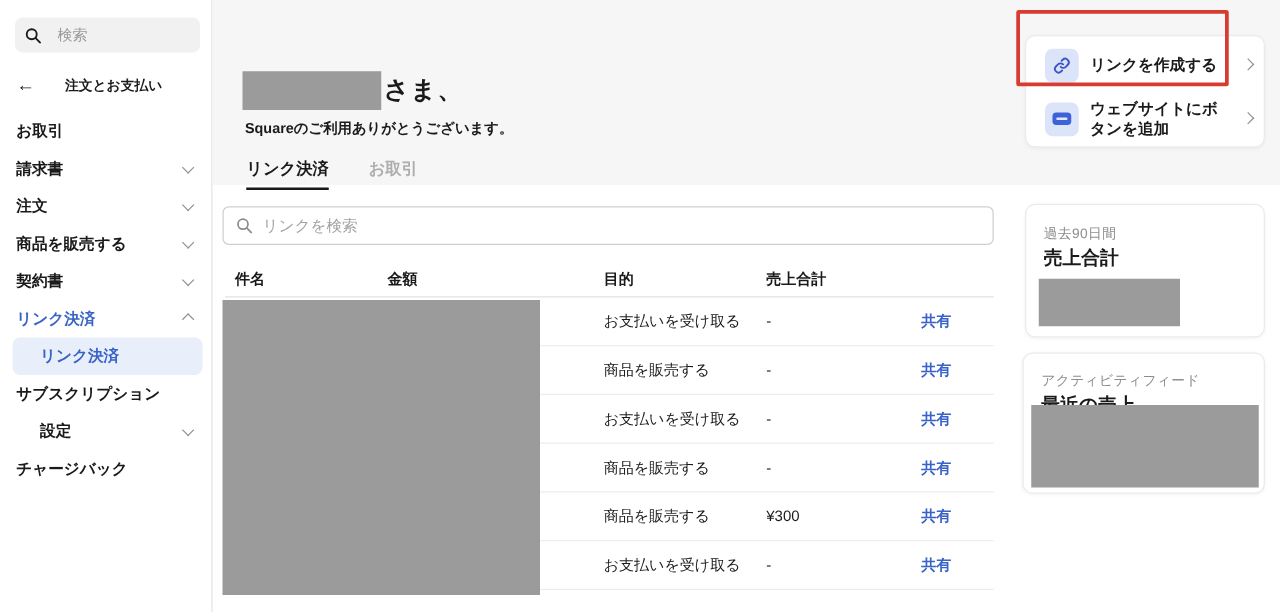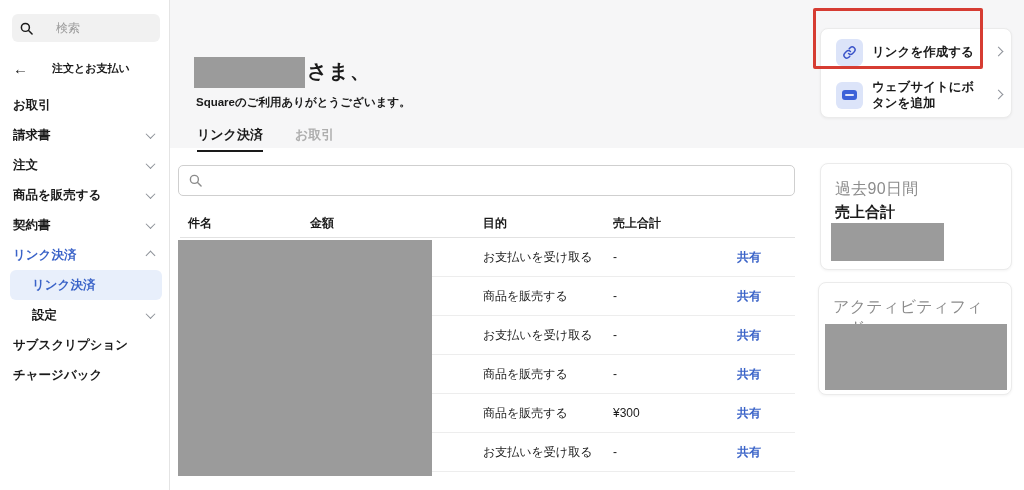--- a/index.html
+++ b/index.html
@@ -2,21 +2,21 @@
 <html><head>
 <meta charset="utf-8">
 <style>
   * { margin:0; padding:0; box-sizing:border-box; }
   html,body { background:#fff; }
   body { font-family:"Liberation Sans","DejaVu Sans",sans-serif; color:#1a1a1a; }
   .screen { position:relative; width:1024px; height:490px; overflow:hidden; background:#fff; }
 
   
   .sidebar { position:absolute; left:0; top:0; width:170px; height:490px; background:#fff; border-right:1px solid #e4e4e4; }
-  .sb-search { position:absolute; left:12px; top:14px; width:148px; height:28px; background:#f1f1f1; border-radius:6px; display:flex; align-items:center; padding:0 8px; gap:23px; }
+  .sb-search { position:absolute; left:12px; top:14px; width:148px; height:28px; background:#f1f1f1; border-radius:6px; display:flex; align-items:center; padding:0 8px; gap:13px; }
   .sb-search input { border:none; background:transparent; outline:none; width:100px; font-size:12px; color:#1a1a1a; font-family:inherit; }
   .sb-search input::placeholder { color:#9a9a9a; }
   .sb-head { position:absolute; left:0; top:56px; width:170px; height:24px; display:flex; align-items:center; }
   .back-arrow { position:absolute; left:13px; font-size:15px; color:#1a1a1a; line-height:1; cursor:pointer; }
   .sb-head-label { position:absolute; left:52px; font-size:11px; font-weight:700; }
   .sb-nav { position:absolute; left:0; top:90px; width:170px; }
   .nav-item { position:relative; height:30px; display:flex; align-items:center; padding-left:13px; font-size:12.5px; font-weight:600; cursor:pointer; color:#1a1a1a; }
   .nav-item .chev { position:absolute; right:16px; }
   .nav-item.blue { color:#3a63c8; }
   .nav-item.sub { padding-left:32px; }
@@ -59,21 +59,21 @@
   .qa-label { font-size:12.5px; font-weight:700; line-height:1.3; width:112px; }
   .qa-chev { position:absolute; right:9px; top:50%; margin-top:-4px; }
   .btn-glyph { width:15px; height:10px; background:#3d62d8; border-radius:3px; position:relative; }
   .btn-glyph::after { content:""; position:absolute; left:3px; top:4px; width:9px; height:2px; background:rgba(255,255,255,.85); border-radius:1px; }
   .annotation { position:absolute; left:813px; top:8px; width:170px; height:61px; border:3px solid #d63c32; border-radius:2px; z-index:50; pointer-events:none; }
 
   
   .card { position:absolute; background:#fff; border:1px solid #ebebeb; border-radius:8px; box-shadow:0 1px 3px rgba(0,0,0,.05); }
   .card.sales { left:820px; top:163px; width:192px; height:107px; }
   .card.activity { left:818px; top:282px; width:194px; height:113px; }
-  .card-eyebrow { font-size:16px; color:#8c8c8c; letter-spacing:.3px; }
+  .card-eyebrow { font-size:11px; color:#8c8c8c; letter-spacing:.3px; }
   .card-title { font-size:15px; font-weight:700; margin-top:3px; }
   .sales-pad { padding:15px 12px 0 14px; }
   .sales-redact { position:absolute; left:10px; top:59px; width:113px; height:38px; }
   .act-pad { padding:14px 12px 0 14px; }
   .act-redact { position:absolute; left:6px; top:41px; width:182px; height:66px; }
 
   svg { display:block; }
 </style>
 </head>
 <body>
@@ -116,26 +116,26 @@
           <span>契約書</span>
           <span class="chev down"></span>
         </div>
       <div class="nav-item blue">
           <span>リンク決済</span>
           <span class="chev up"></span>
         </div>
       <div class="nav-item active">
           <span>リンク決済</span>
         </div>
+      <div class="nav-item">
+          <span>サブスクリプション</span>
+        </div>
       <div class="nav-item sub">
           <span>設定</span>
           <span class="chev down"></span>
-        </div>
-      <div class="nav-item">
-          <span>サブスクリプション</span>
         </div>
       <div class="nav-item">
           <span>チャージバック</span>
         </div>
     </nav>
   </aside>
 
   <div class="band"></div>
 
   <div class="greet-box redact"></div>
@@ -169,20 +169,21 @@
 
   <div class="annotation"></div>
 
   <div class="link-search">
     <span>
       <svg width="13" height="13" viewBox="0 0 14 14" fill="none" stroke="#8b8b8b" stroke-width="1.5" stroke-linecap="round">
           <circle cx="5.8" cy="5.8" r="4.3"></circle>
           <line x1="9.2" y1="9.2" x2="13" y2="13"></line>
         </svg>
     </span>
+    <input type="text" placeholder="リンクを検索" style="">
   </div>
 
   <div class="tbl">
     <div class="tbl-head">
       <span>件名</span>
       <span>金額</span>
       <span>目的</span>
       <span>売上合計</span>
       <span></span>
     </div>

